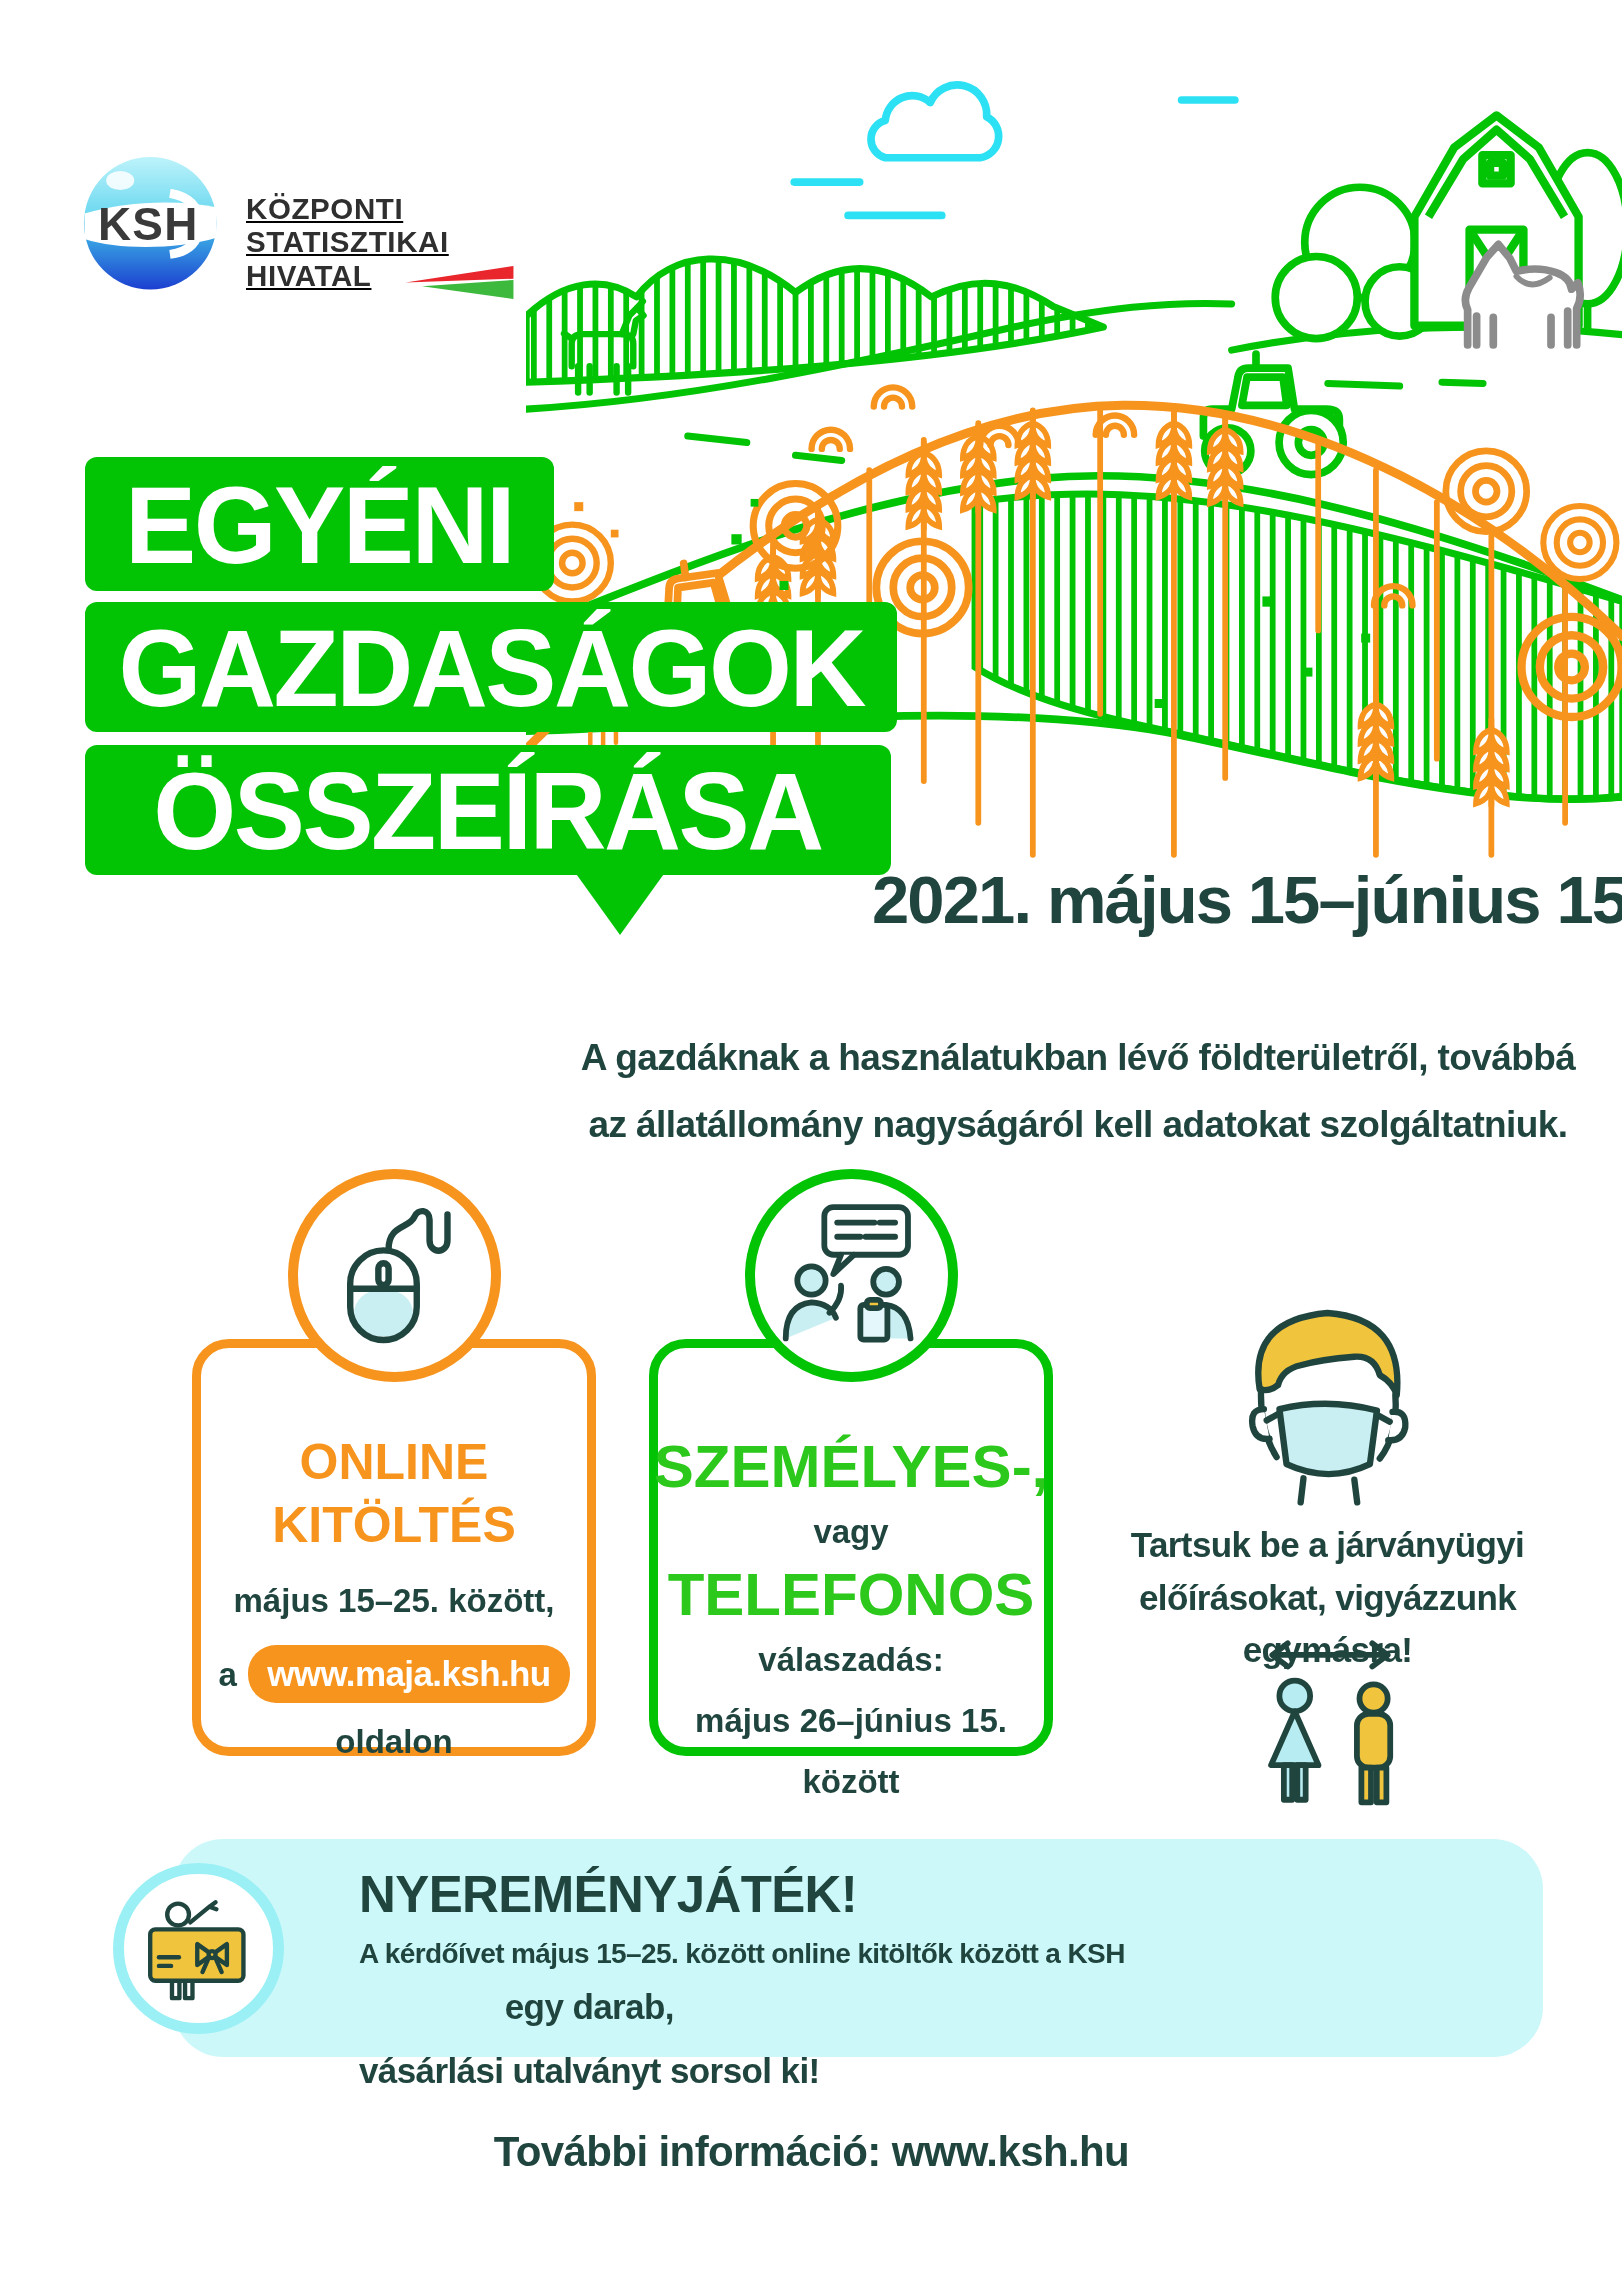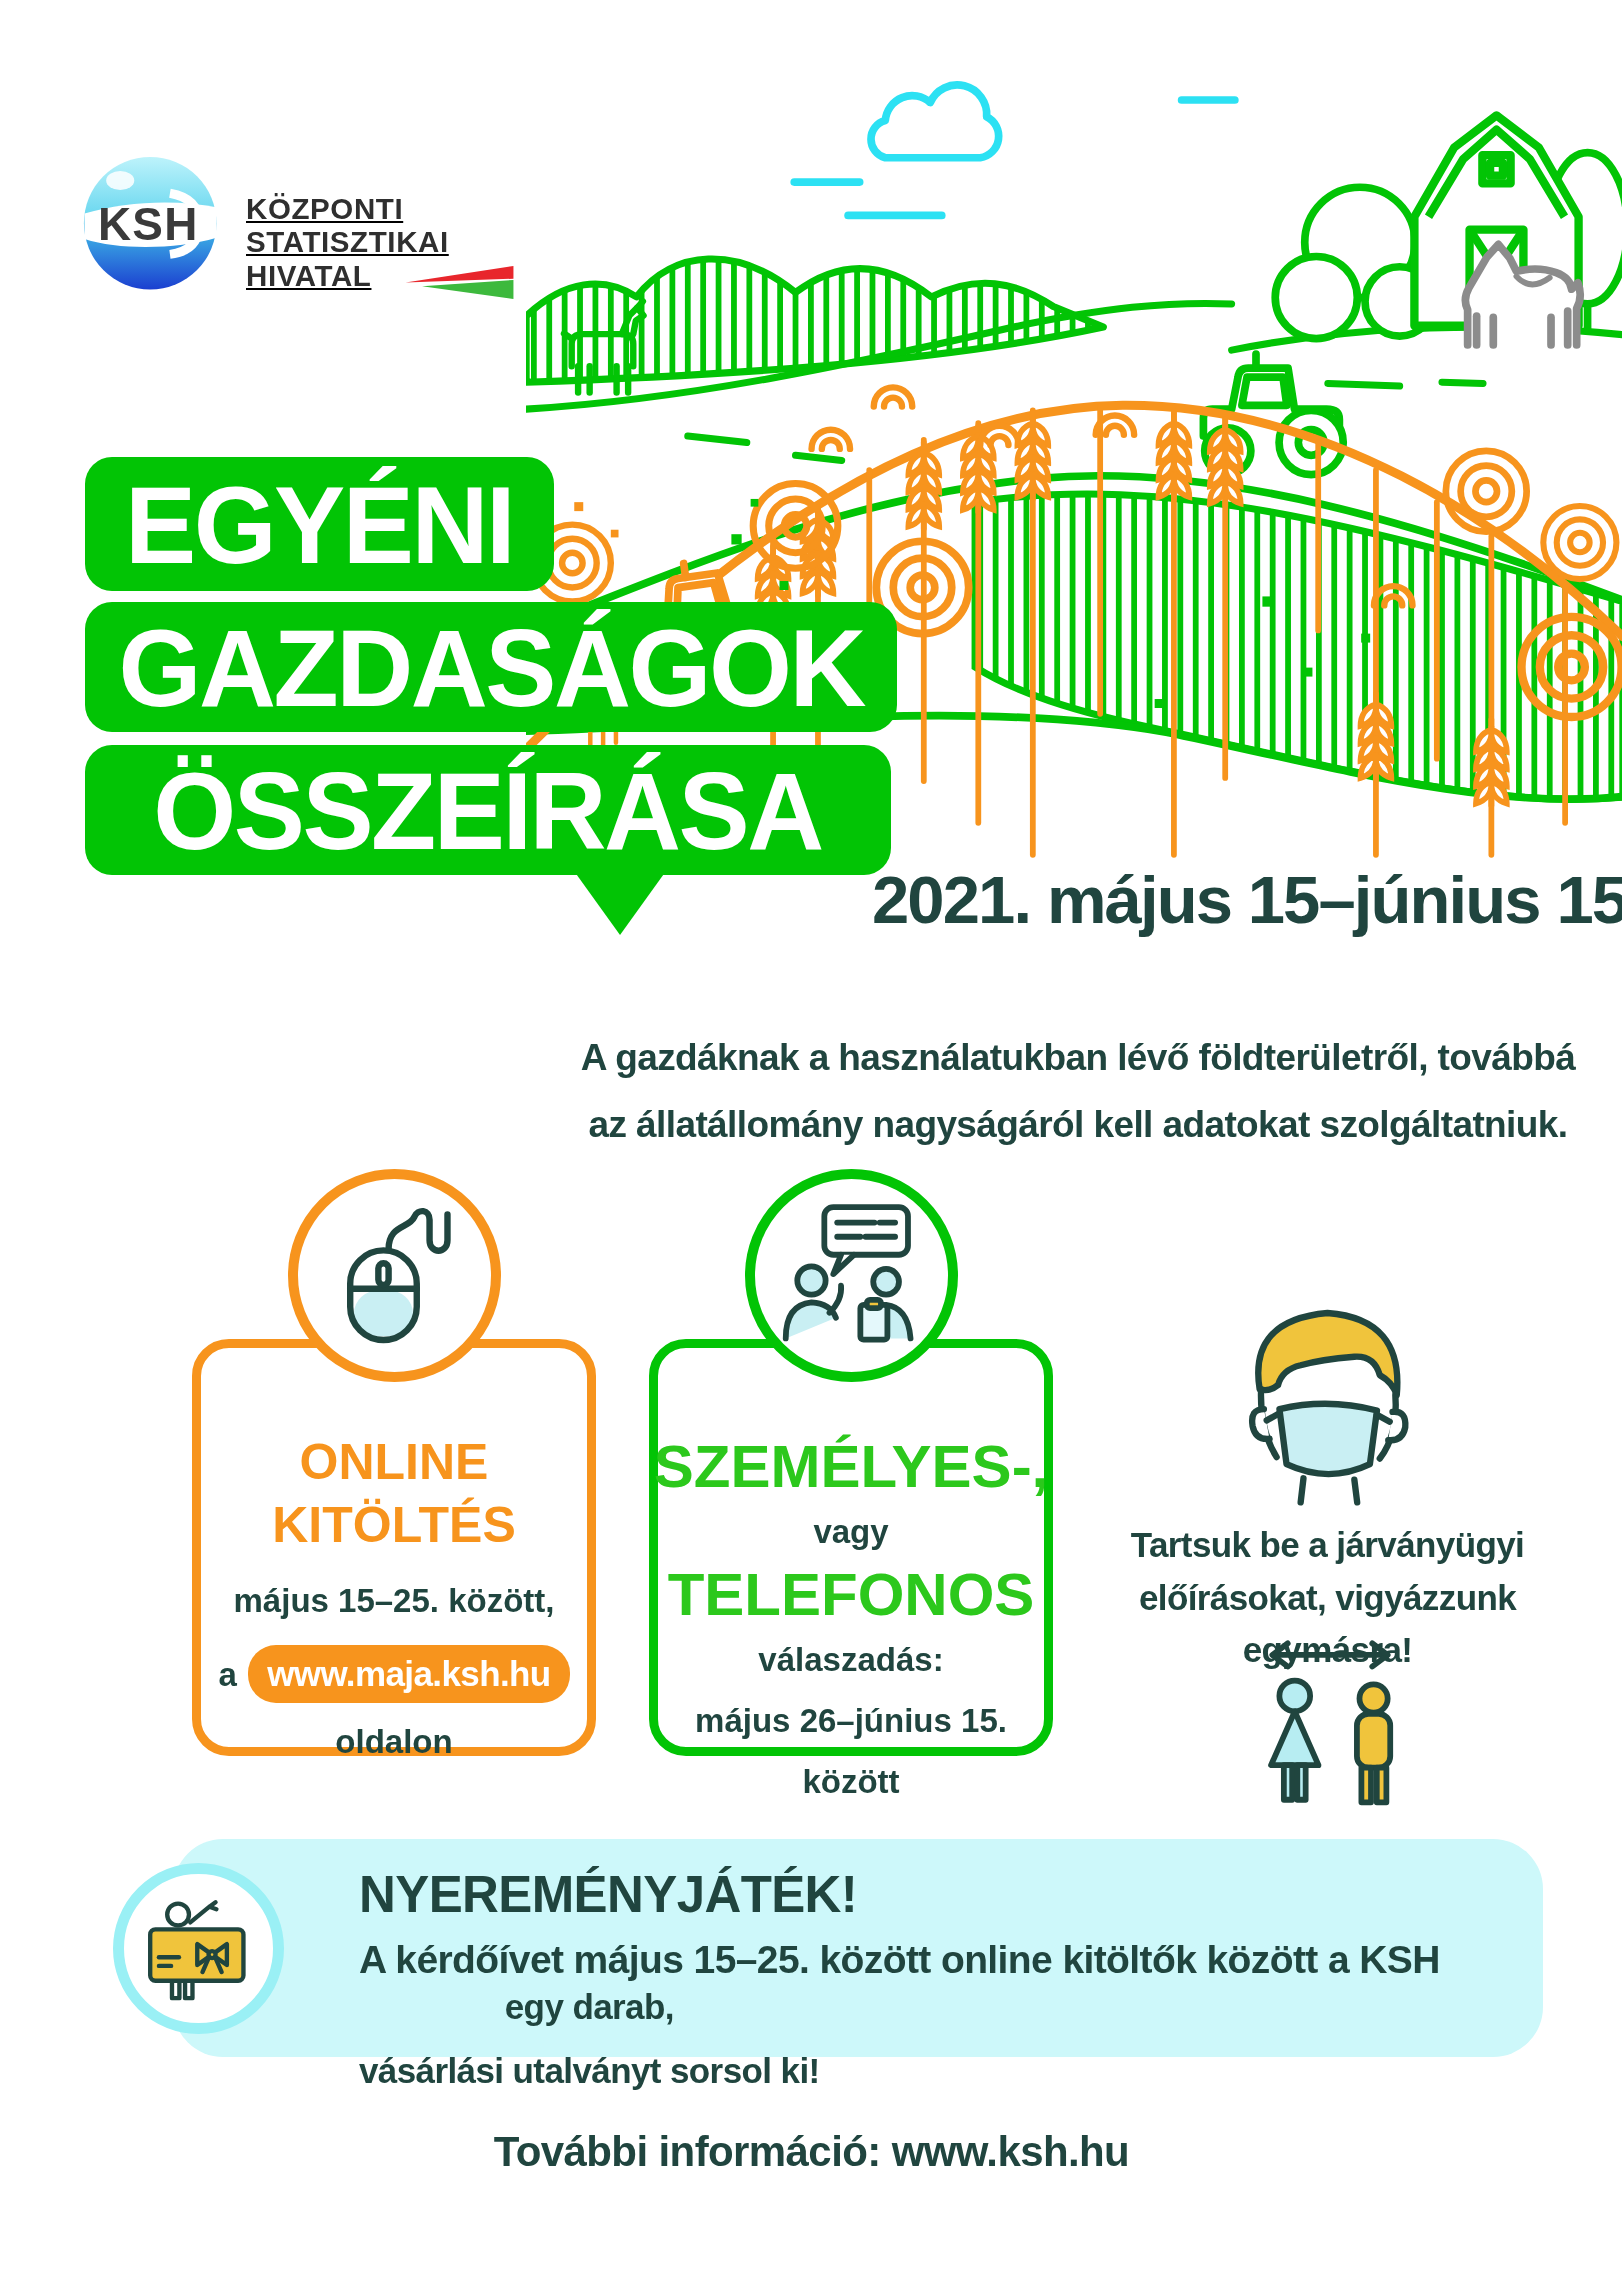--- a/index.html
+++ b/index.html
@@ -21,21 +21,21 @@
   .logo{position:absolute;left:82px;top:155px;display:flex;align-items:flex-end;text-decoration:underline;}
   .logo-sphere{width:137px;height:137px;}
   .logo-text{margin-left:27px;margin-top:26px;font-weight:bold;font-size:29.5px;line-height:1.13;
              letter-spacing:0.6px;color:#2f2f2f;position:relative;}
   .logo-flag{position:absolute;left:159px;top:74px;}
 
   
   .illustration{position:absolute;left:526px;top:50px;width:1097px;height:962px;z-index:1;}
 
   
-  .tblock{position:absolute;left:85px;background:var(--green);border-radius:27px;
+  .tblock{position:absolute;left:85px;background:var(--green);border-radius:12px;
           color:#ffffff;font-weight:bold;display:flex;align-items:center;justify-content:center;
           z-index:2;letter-spacing:-2.6px;}
   .tblock .tx{font-size:110px;transform:scaleX(0.97);white-space:nowrap;}
   .tb1{top:457px;width:469px;height:134px;}
   .tb2{top:602px;width:812px;height:130px;}
   .tb3{top:745px;width:806px;height:130px;}
   .tail{position:absolute;left:489px;top:100%;width:0;height:0;margin-top:-3.8px;
         border-left:46px solid transparent;border-right:46px solid transparent;
         border-top:64px solid var(--green);}
 
@@ -71,21 +71,21 @@
 
   
   .prize{position:absolute;left:173px;top:1839px;width:1370px;height:218px;background:var(--palecyan);
          border-radius:50px;z-index:2;}
   .prize-badge{position:absolute;left:113px;top:1863px;width:171px;height:171px;border-radius:50%;
                background:#ffffff;border:11.5px solid #9af0f5;z-index:3;
                display:flex;align-items:center;justify-content:center;}
   .prize-title{position:absolute;left:359px;top:1865px;color:var(--teal);font-weight:bold;
                font-size:51px;letter-spacing:-0.6px;z-index:3;}
   .prize-line1{position:absolute;left:359px;top:1938px;color:var(--teal);font-weight:bold;
-               font-size:39px;letter-spacing:-0.6px;z-index:3;white-space:nowrap;}
+               font-size:28px;letter-spacing:-0.6px;z-index:3;white-space:nowrap;}
   .prize-line2{position:absolute;left:359px;top:1987px;display:flex;align-items:center;gap:24px;
                color:var(--teal);font-weight:bold;font-size:35px;letter-spacing:-0.6px;z-index:3;white-space:nowrap;flex-direction:column;}
   .pill-prize{background:#ffffff;border-radius:18px;padding:6.4px 18px;font-weight:bold;color:#17332e;}
 
   
   .footer{position:absolute;left:0;top:2128px;width:1623px;text-align:center;z-index:2;
           color:var(--teal);font-weight:bold;font-size:42px;letter-spacing:-0.6px;}
 </style>
 </head>
 <body>

